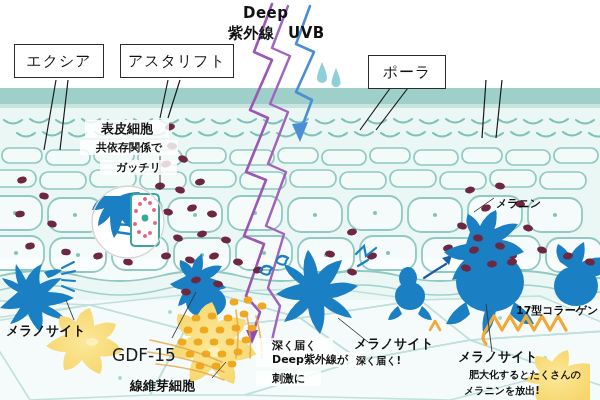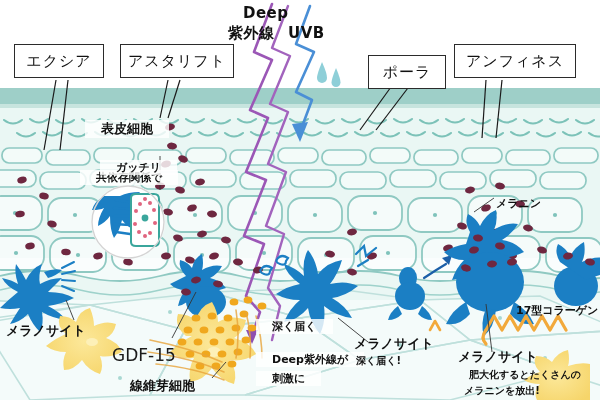--- a/index.html
+++ b/index.html
@@ -491,35 +491,34 @@
     </g>
   </svg>
 
   <div class="txt t-head" style="left:243px;top:4px;">Deep</div>
   <div class="txt t-head" style="left:228px;top:24px;">紫外線</div>
   <div class="txt t-head" style="left:288px;top:24px;">UVB</div>
 
   <div class="lbl-box" style="left:14px;top:44px;width:88px;height:32px;">エクシア</div>
   <div class="lbl-box" style="left:120px;top:44px;width:112px;height:32px;">アスタリフト</div>
   <div class="lbl-box" style="left:368px;top:55px;width:76px;height:32px;">ポーラ</div>
-  <div class="lbl-box" style="left:454px;top:44px;width:120px;height:32px;">アンフィネス</div>
 
   <div class="txt t-mid wht" style="left:85px;top:120px;">表皮細胞</div>
-  <div class="txt t-sm wht" style="left:80px;top:140px;margin-top:30px;">共依存関係で</div>
+  <div class="txt t-sm wht" style="left:80px;top:140px;">共依存関係で</div>
   <div class="txt t-sm wht" style="left:100px;top:160px;">ガッチリ</div>
 
   <div class="txt t-sm" style="left:496px;top:196px;">メラニン</div>
 
   <div class="txt t-mid" style="left:6px;top:322px;">メラノサイト</div>
 
   <div class="txt t-gdf" style="left:112px;top:345px;">GDF-15</div>
 
   <div class="txt t-mid" style="left:130px;top:377px;">線維芽細胞</div>
 
-  <div class="txt t-sm wht" style="left:256px;top:319px;">深く届く</div>
+  <div class="txt t-sm wht" style="left:256px;top:338px;">深く届く</div>
   <div class="txt t-sm wht" style="left:256px;top:352px;">Deep紫外線が</div>
   <div class="txt t-sm wht" style="left:256px;top:371px;">刺激に</div>
 
   <div class="txt t-mid" style="left:354px;top:335px;">メラノサイト</div>
   <div class="txt t-xs" style="left:356px;top:354px;">深く届く!</div>
 
   <div class="txt t-sm" style="left:516px;top:303px;">17型コラーゲン</div>
 
   <div class="txt t-mid" style="left:458px;top:348px;">メラノサイト</div>
   <div class="txt t-xs" style="left:444px;top:368px;margin-left:25px;">肥大化するとたくさんの</div>

